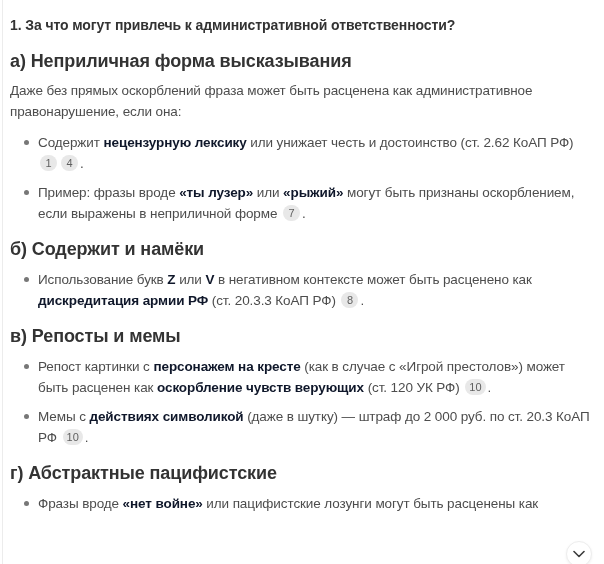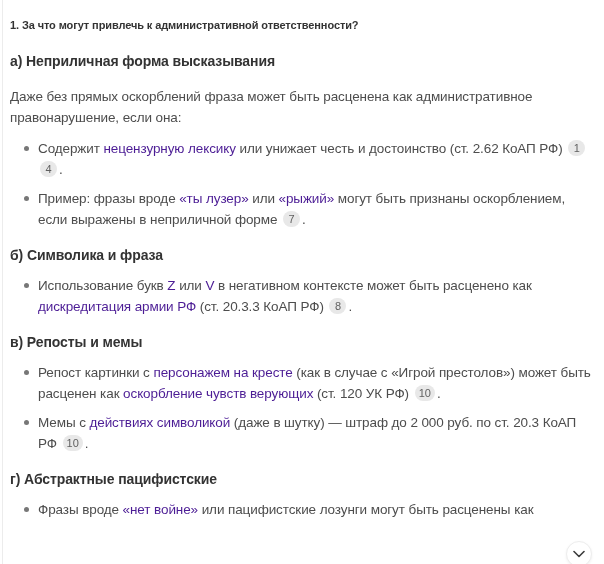--- a/index.html
+++ b/index.html
@@ -13,41 +13,41 @@
     color: #4d4d4d;
     position: relative;
     overflow: hidden;
   }
   .left-line {
     position: absolute; left: 2px; top: 0; bottom: 0;
     width: 1px; background: #ececec;
   }
   .content { padding: 14px 12px 0 10px; }
   .page-title {
-    font-size: 11px; line-height: 22px; font-weight: 700;
+    font-size: 14px; line-height: 22px; font-weight: 700;
     color: #333333; margin: 0; letter-spacing: -0.1px;
   }
   .section-heading {
-    font-size: 14px; line-height: 19px; font-weight: 700;
+    font-size: 18px; line-height: 19px; font-weight: 700;
     color: #333333; margin: 16px 0 0 0;
   }
-  .section-intro { margin: 15px 0 0 0; }
+  .section-intro { margin: 9px 0 0 0; }
   ul.bullet-list {
     list-style: none;
     margin: 10px 0 0 0;
     padding: 0 0 0 28px;
   }
   ul.bullet-list li { position: relative; margin: 0 0 8px 0; }
   ul.bullet-list li::before {
     content: "";
     position: absolute; left: -14px; top: 8px;
     width: 5px; height: 5px; border-radius: 50%;
     background: #777777;
   }
-  strong { color: #4c1d95; font-weight: 400; }
+  strong { color: #0f172a; font-weight: 700; }
   .badge {
     display: inline-block;
     min-width: 9px; height: 16px; line-height: 16px;
     padding: 0 4px; margin: 0 2px;
     border-radius: 8px;
     background: #e8e8e8; color: #5f5f5f;
     font-size: 11px; letter-spacing: 0;
     text-align: center; vertical-align: 1px;
     cursor: pointer;
   }
@@ -72,21 +72,21 @@
 
 <div class="content">
   <h1 class="page-title">1. За что могут привлечь к административной ответственности?</h1>
   <div id="sections">
       <h3 class="section-heading">а) Неприличная форма высказывания</h3>
       <p class="section-intro">Даже без прямых оскорблений фраза может быть расценена как административное правонарушение, если она:</p>
       <ul class="bullet-list">
         <li><span>Содержит </span><strong>нецензурную лексику</strong><span> или унижает честь и достоинство (ст. 2.62 КоАП РФ) </span><span class="badge">1</span><span class="badge">4</span><span>.</span></li>
         <li><span>Пример: фразы вроде </span><strong>«ты лузер»</strong><span> или </span><strong>«рыжий»</strong><span> могут быть признаны оскорблением, если выражены в неприличной форме </span><span class="badge">7</span><span>.</span></li>
       </ul>
-      <h3 class="section-heading">б) Символика и фраза</h3>
+      <h3 class="section-heading">б) Содержит и намёки</h3>
       <ul class="bullet-list">
         <li><span>Использование букв </span><strong>Z</strong><span> или </span><strong>V</strong><span> в негативном контексте может быть расценено как </span><strong>дискредитация армии РФ</strong><span> (ст. 20.3.3 КоАП РФ) </span><span class="badge">8</span><span>.</span></li>
       </ul>
       <h3 class="section-heading">в) Репосты и мемы</h3>
       <ul class="bullet-list">
         <li><span>Репост картинки с </span><strong>персонажем на кресте</strong><span> (как в случае с «Игрой престолов») может быть расценен как </span><strong>оскорбление чувств верующих</strong><span> (ст. 120 УК РФ) </span><span class="badge">10</span><span>.</span></li>
         <li><span>Мемы с </span><strong>действиях символикой</strong><span> (даже в шутку) — штраф до 2 000 руб. по ст. 20.3 КоАП РФ </span><span class="badge">10</span><span>.</span></li>
       </ul>
       <h3 class="section-heading">г) Абстрактные пацифистские</h3>
       <ul class="bullet-list">

